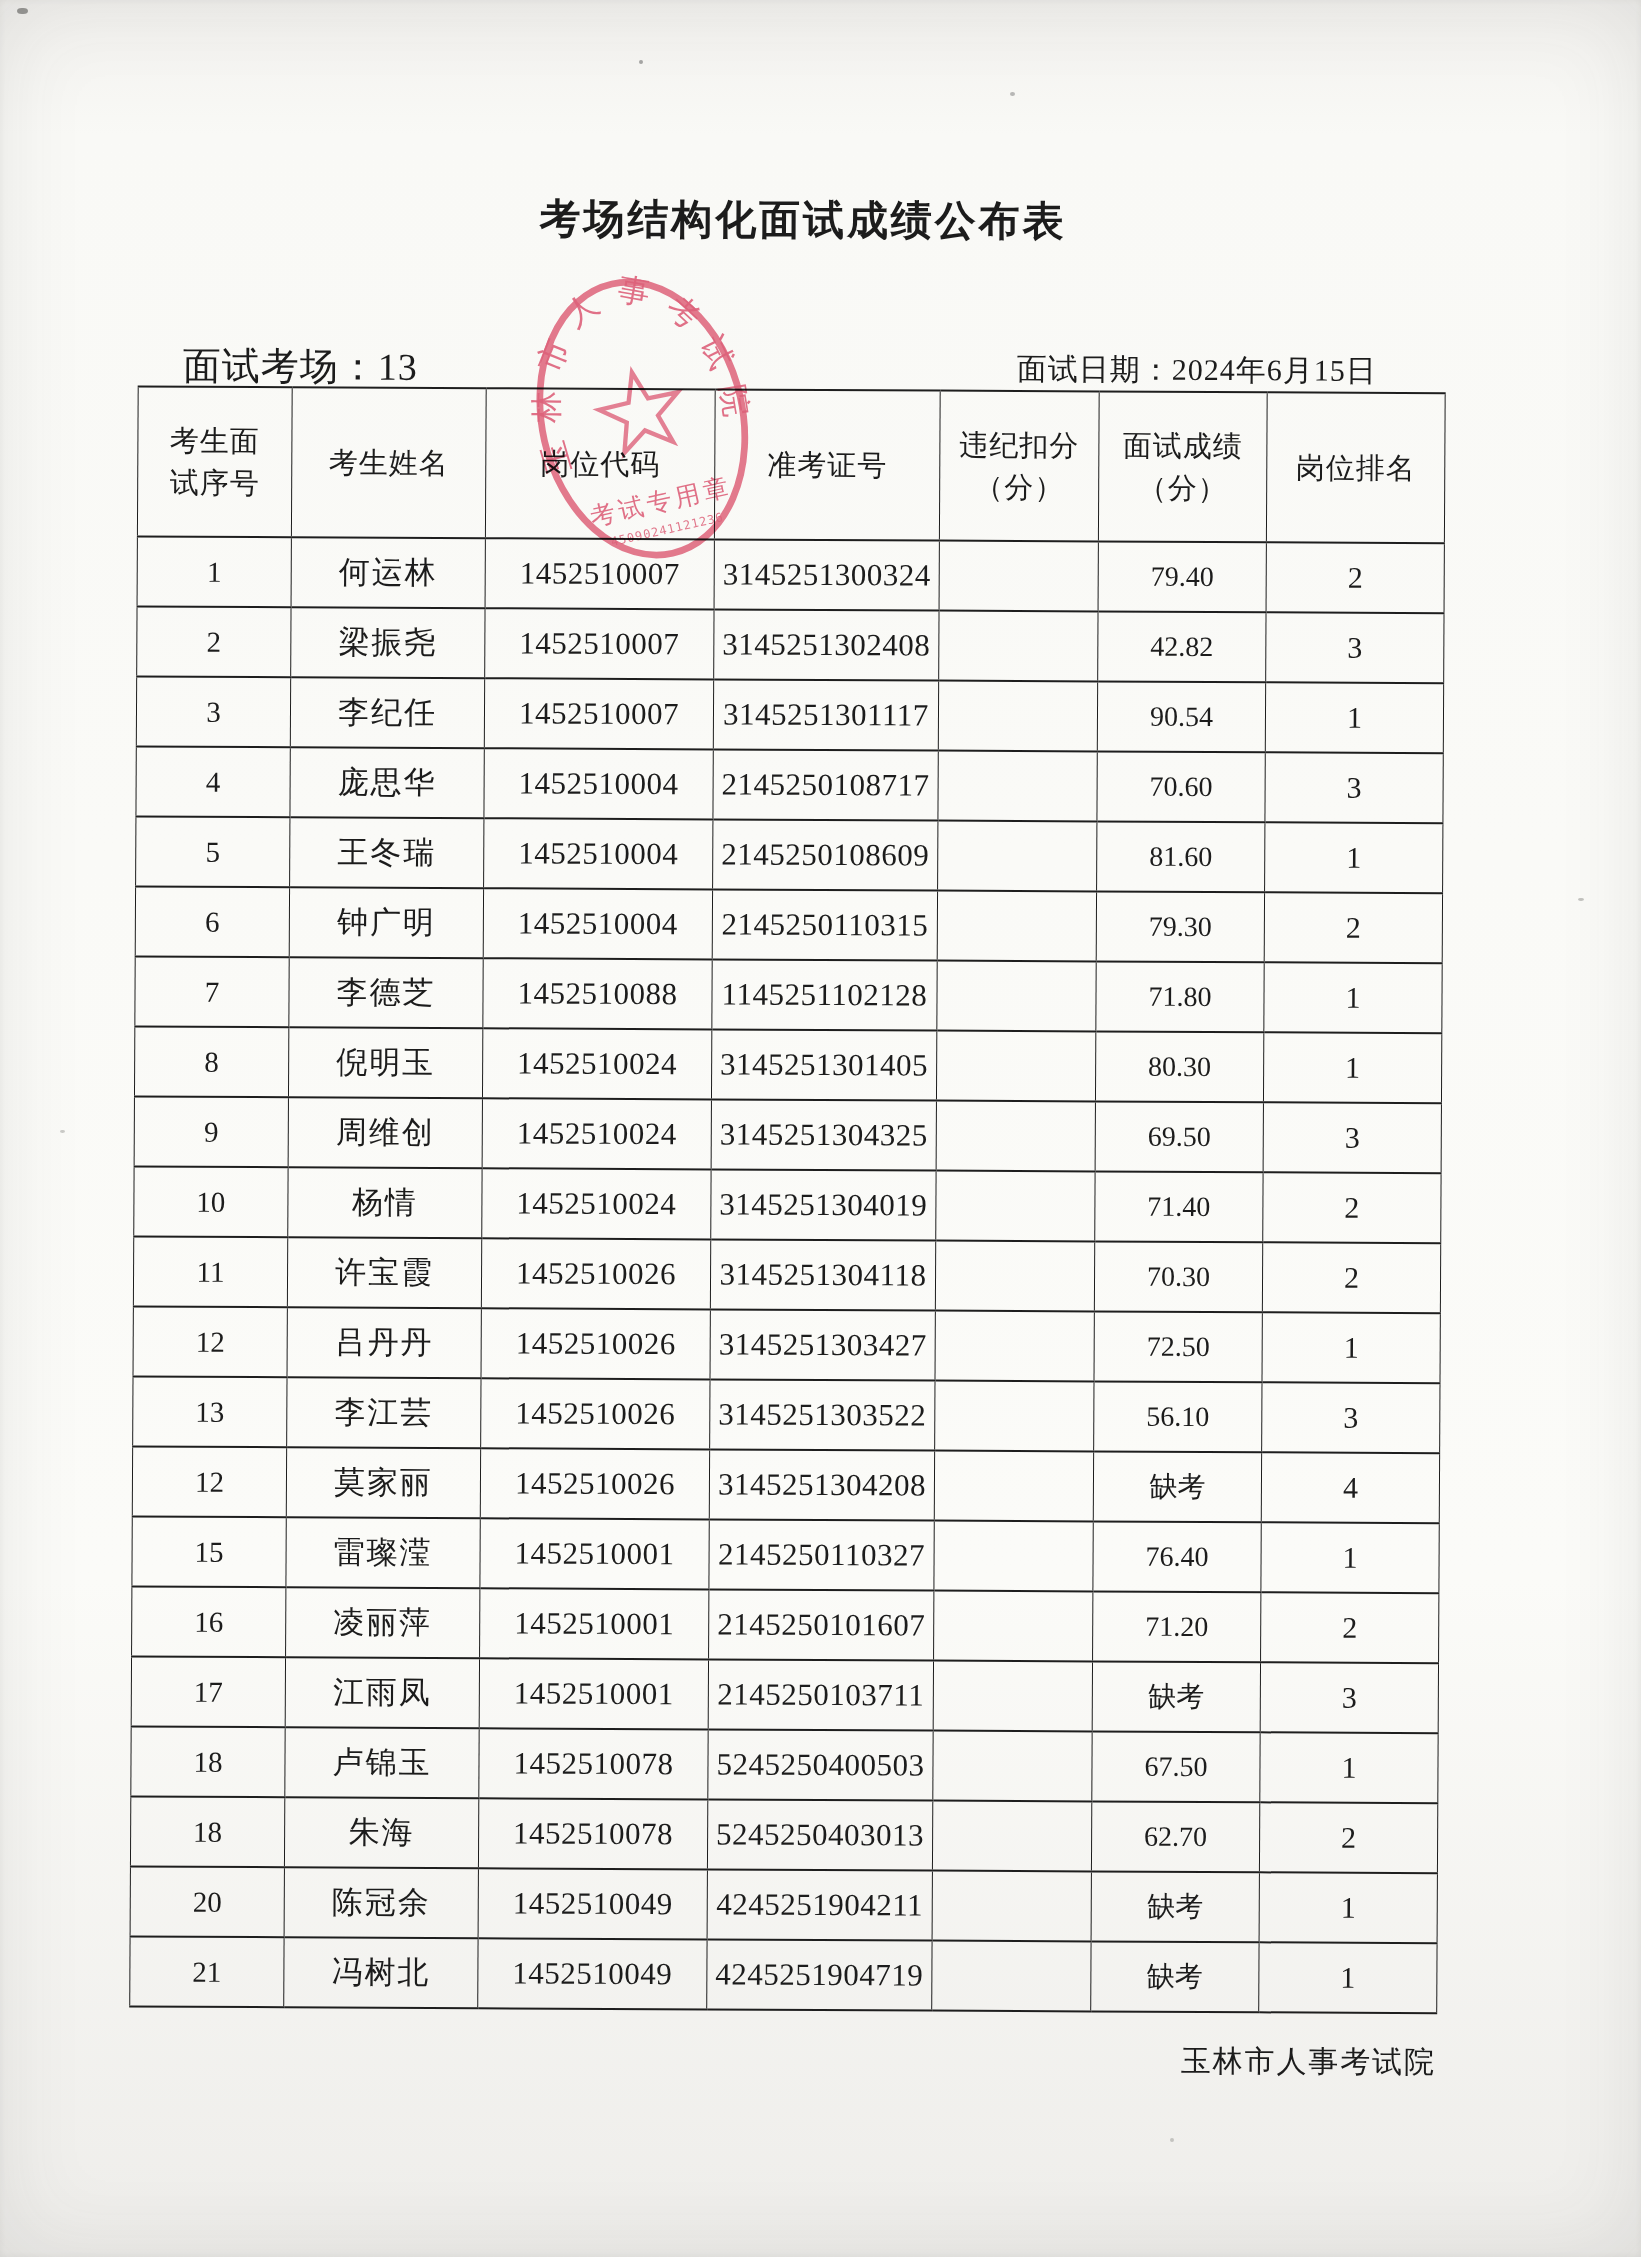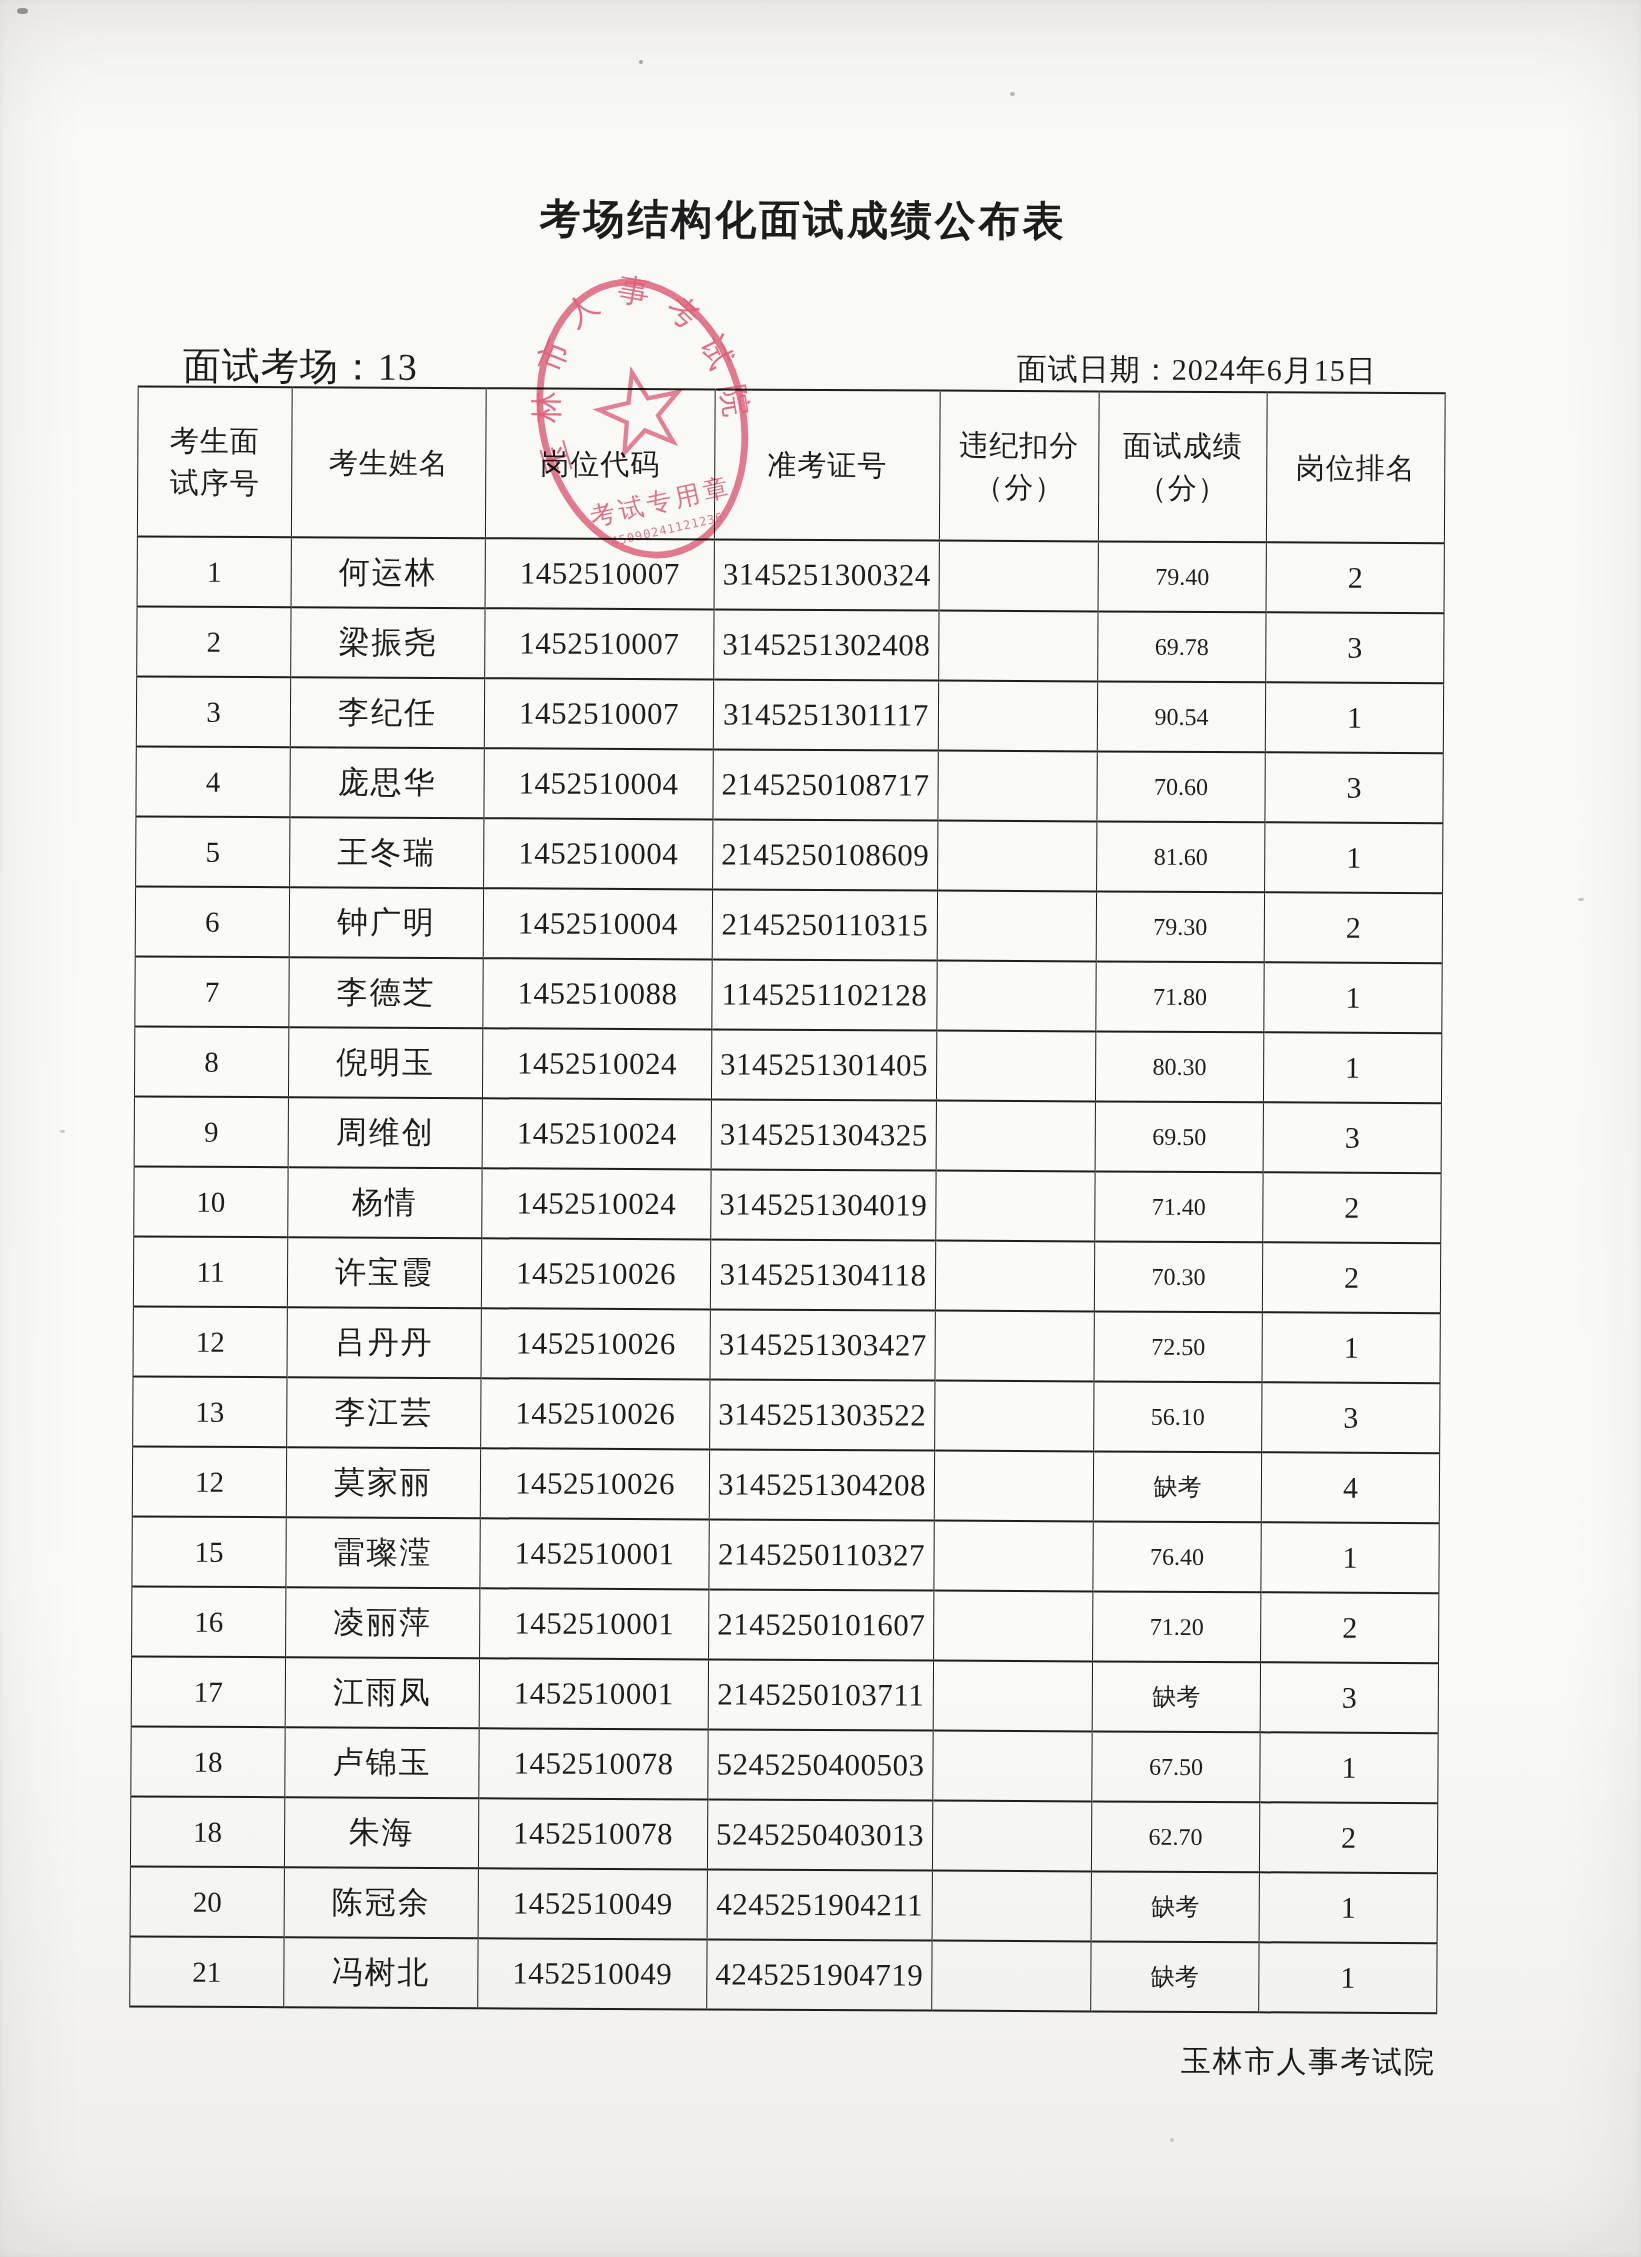--- a/index.html
+++ b/index.html
@@ -34,21 +34,21 @@
   }
   table.score thead tr{height:150px;}
   table.score tbody tr{height:70px;}
   table.score th{
     font-weight:400;font-size:29px;letter-spacing:1px;
     white-space:pre-line;line-height:1.45;
   }
   td.c-seq{font-size:29px;}
   td.c-name{font-size:31px;letter-spacing:1.9px;}
   td.c-post_code, td.c-ticket{font-size:31px;letter-spacing:0.5px;}
-  td.c-score{font-size:24px;}
+  td.c-score{font-size:28px;}
   td.c-rank{font-size:30px;}
   .footer{
     position:absolute;right:199px;top:2039px;
     font-size:30px;letter-spacing:1.9px;
   }
   .stamp{
     position:absolute;left:526px;top:270px;width:228px;height:301px;
     transform:rotate(-13deg);
     mix-blend-mode:multiply;
     opacity:.9;
@@ -112,21 +112,21 @@
             <td class="c-deduction"></td>
             <td class="c-score">79.40</td>
             <td class="c-rank">2</td>
           </tr>
           <tr>
             <td class="c-seq">2</td>
             <td class="c-name">梁振尧</td>
             <td class="c-post_code">1452510007</td>
             <td class="c-ticket">3145251302408</td>
             <td class="c-deduction"></td>
-            <td class="c-score">69.78</td>
+            <td class="c-score">42.82</td>
             <td class="c-rank">3</td>
           </tr>
           <tr>
             <td class="c-seq">3</td>
             <td class="c-name">李纪任</td>
             <td class="c-post_code">1452510007</td>
             <td class="c-ticket">3145251301117</td>
             <td class="c-deduction"></td>
             <td class="c-score">90.54</td>
             <td class="c-rank">1</td>

